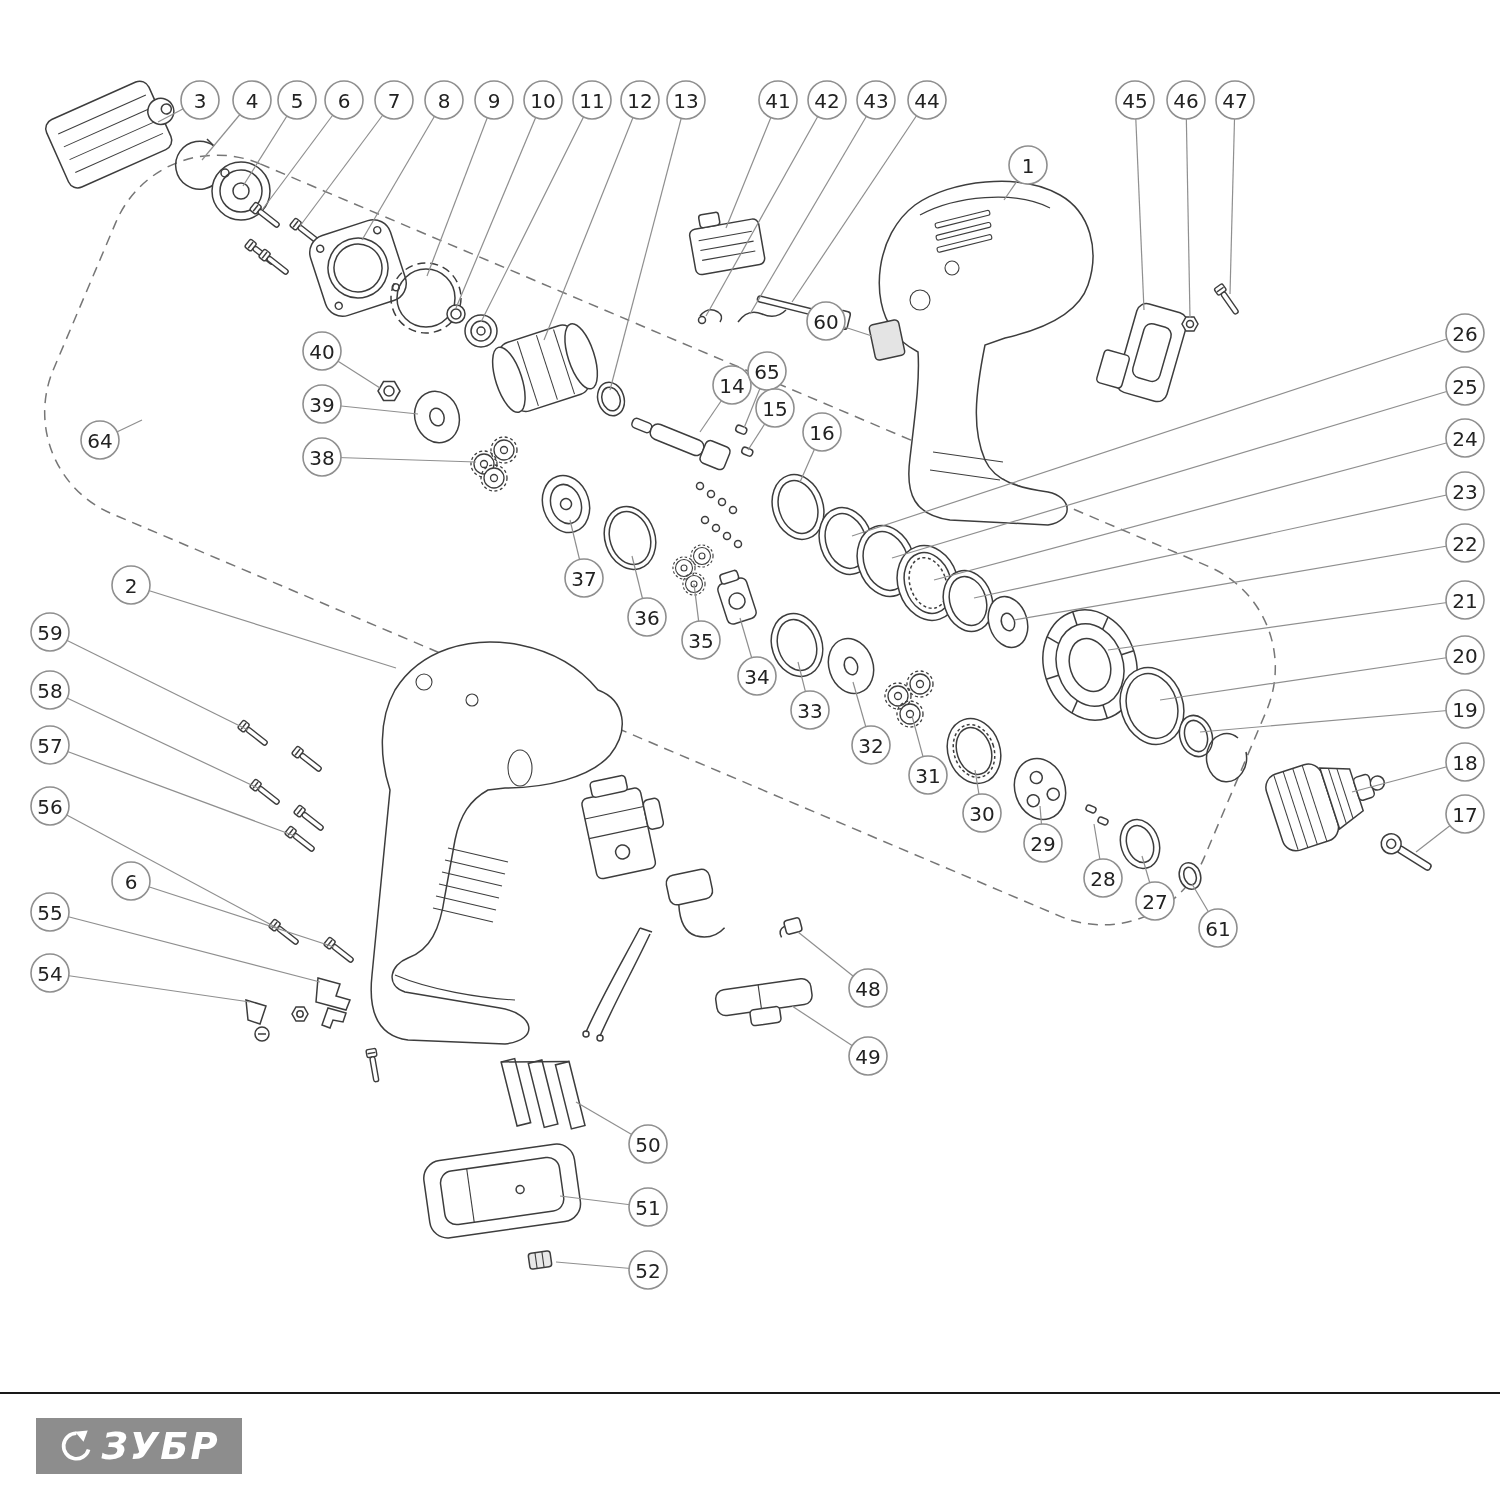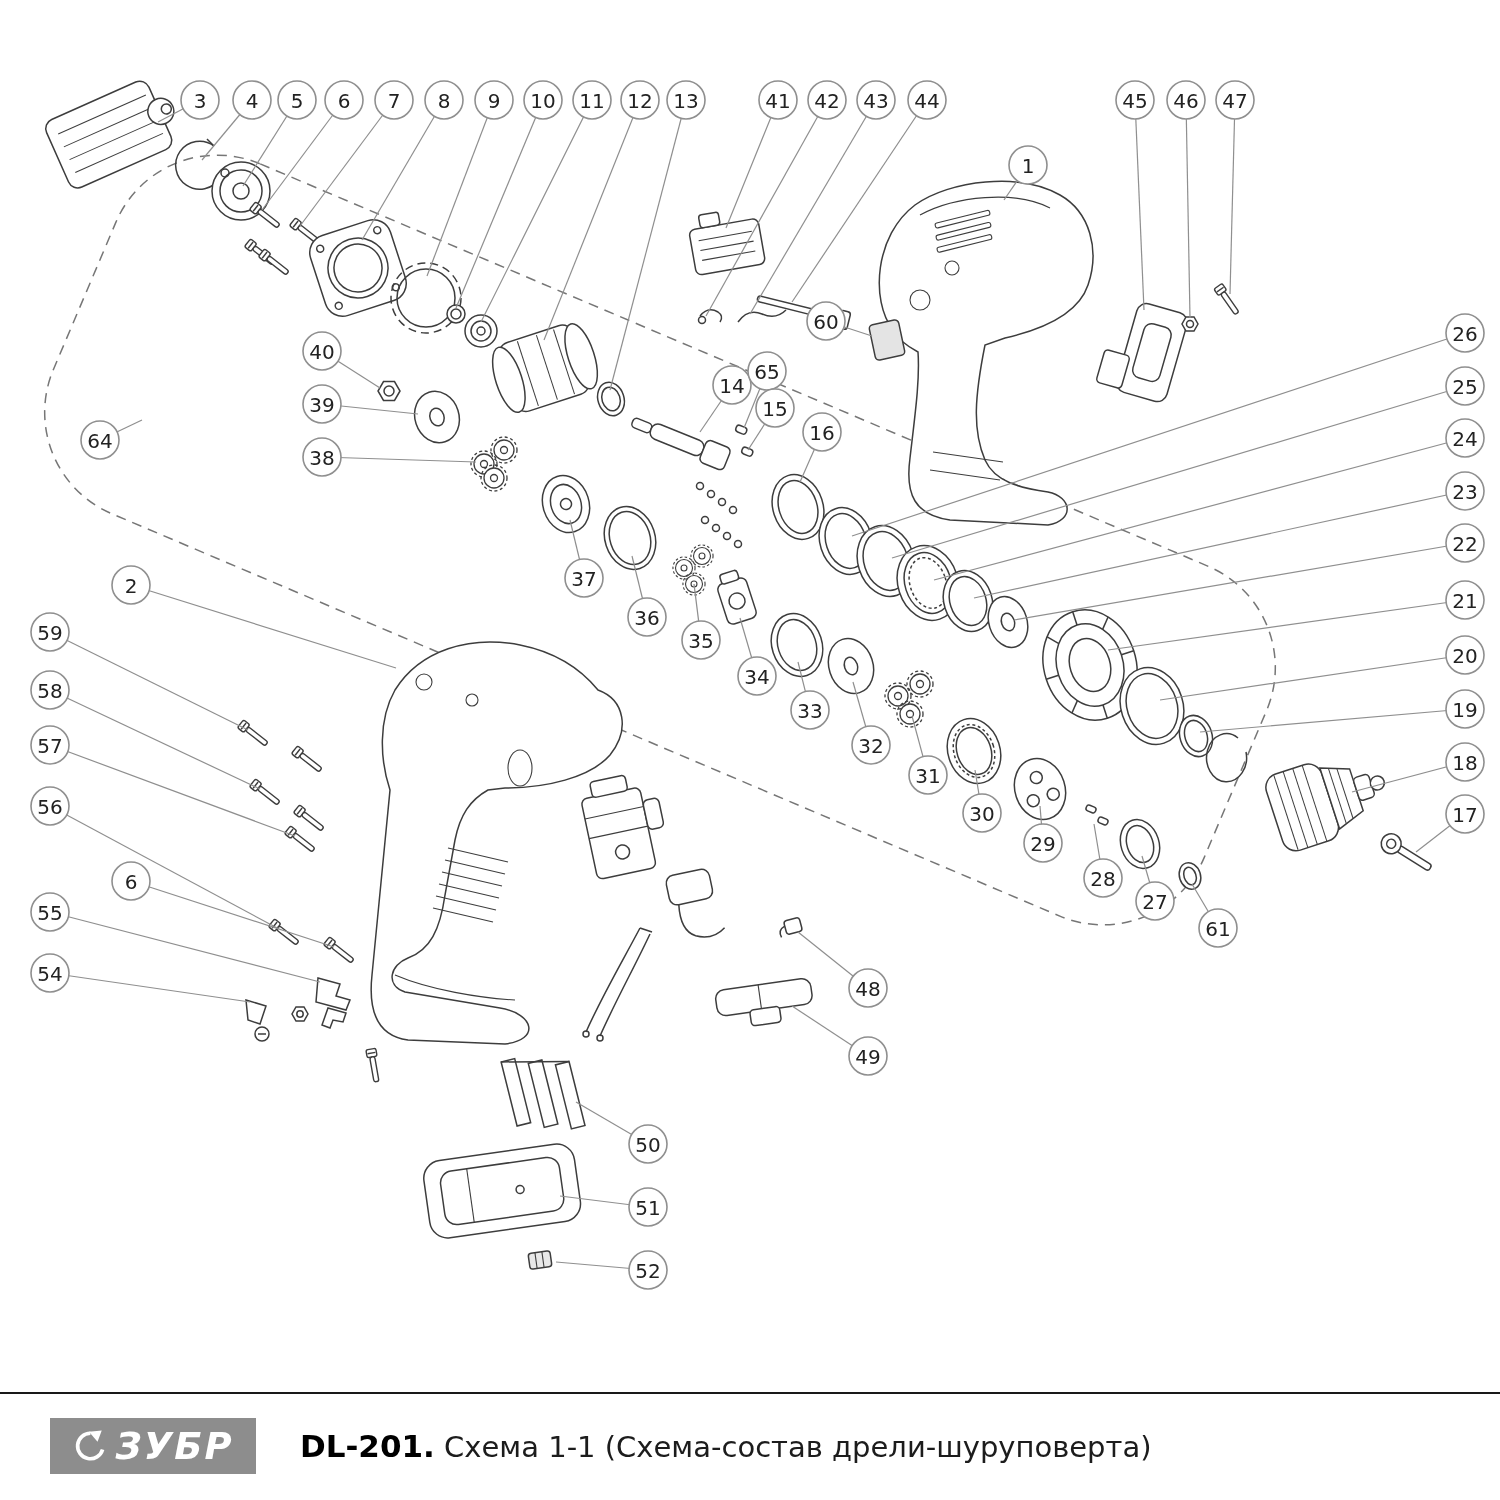--- a/index.html
+++ b/index.html
@@ -18,21 +18,21 @@
   }
   
   .footer{
     height:106px;border-top:2px solid #191919;
     display:flex;align-items:center;gap:44px;
     padding-left:36px;box-sizing:border-box;background:#fff;
   }
   .brand-box{
     background:#8d8d8d;width:206px;height:56px;
     display:flex;align-items:center;justify-content:center;gap:9px;
-    color:#fff;flex:0 0 auto;margin-left:14px;
+    color:#fff;flex:0 0 auto;
   }
   .brand-text{font-size:37px;font-weight:bold;font-style:italic;letter-spacing:2px;line-height:1;}
   .caption{font-size:29px;color:#1c1c1c;white-space:nowrap;}
   .caption .model{font-weight:bold;font-size:31px;color:#000;}
 </style>
 </head>
 <body>
 
 <div class="diagram-wrap">
 <svg viewBox="0 0 1500 1392" width="1500" height="1392" xmlns="http://www.w3.org/2000/svg">
@@ -732,17 +732,13 @@
 </div>
 
 <div class="footer">
   <div class="brand-box">
     <svg viewBox="0 0 24 24" width="34" height="34" aria-hidden="true">
       <path d="M13 3 a9 9 0 1 0 8.6 11.5" fill="none" stroke="#ffffff" stroke-width="2.6"></path>
       <path d="M12 2 L21 1 L18 9 Z" fill="#ffffff"></path>
     </svg>
     <span class="brand-text">ЗУБР</span>
   </div>
-  <div class="caption">
-    <span class="model">DL-201.</span>
-    <span>Схема 1-1 (Схема-состав дрели-шуруповерта)</span>
-  </div>
 </div>
 
 </body></html>

